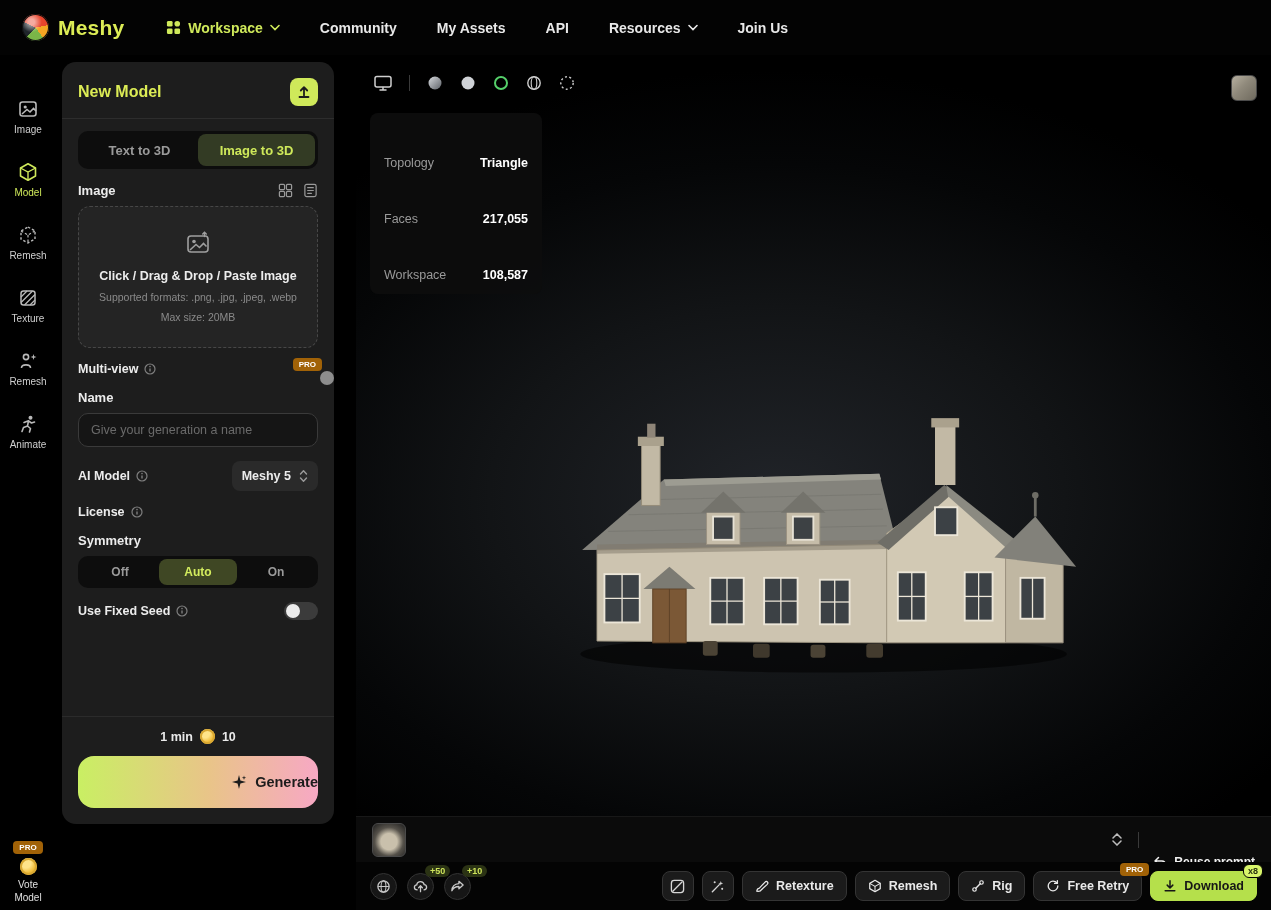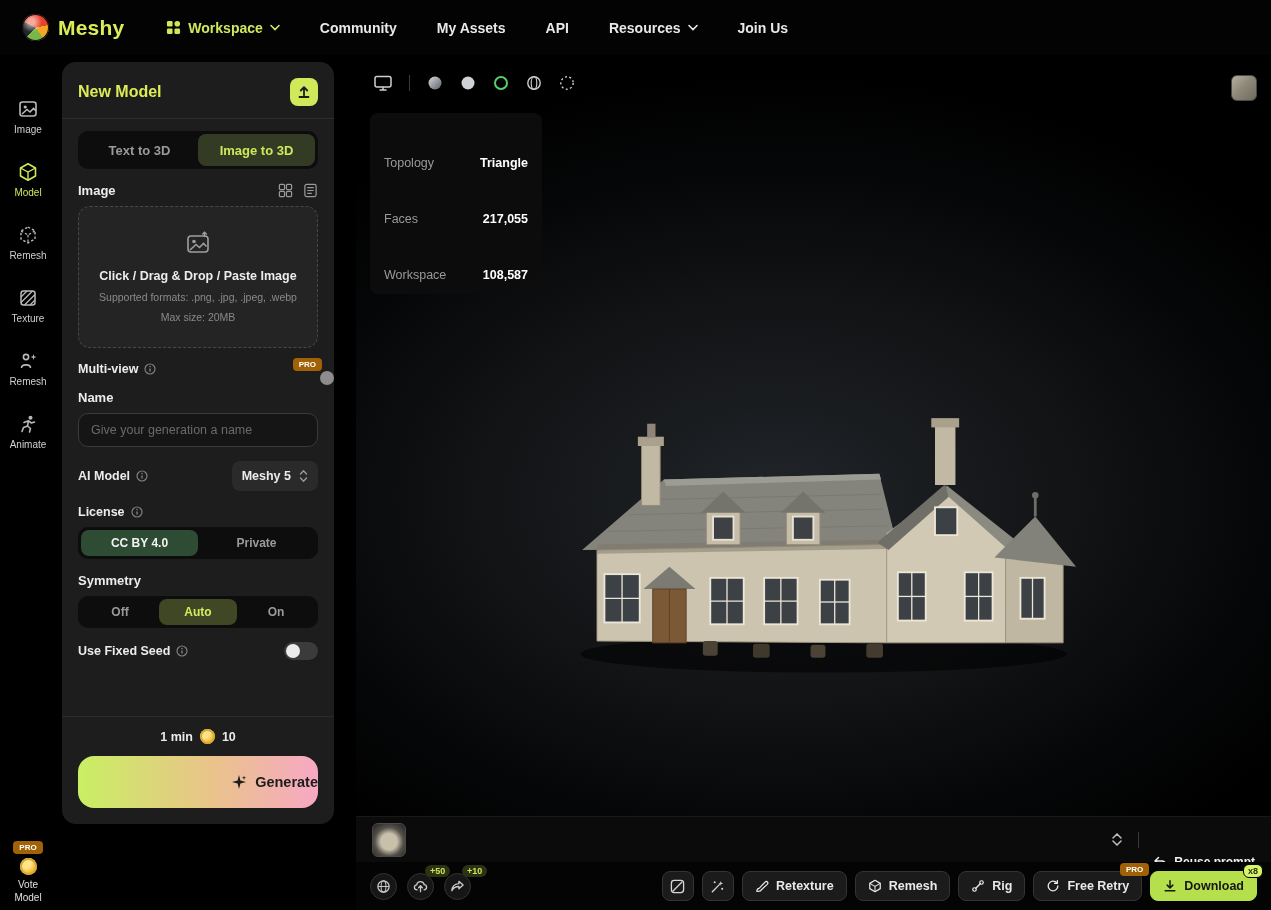--- a/index.html
+++ b/index.html
@@ -285,24 +285,20 @@
     <div class="sec-row">
       <span class="sec-label" style="font-size:12.5px">License</span>
       <span class="info-icon">
           <svg width="12" height="12" viewBox="0 0 12 12">
             <circle cx="6" cy="6" r="5" fill="none" stroke="currentColor" stroke-width="1.2"></circle>
             <circle cx="6" cy="3.6" r="0.8" fill="currentColor"></circle>
             <rect x="5.3" y="5.2" width="1.4" height="3.6" rx="0.7" fill="currentColor"></rect>
           </svg>
         </span>
     </div>
-    <div class="seg">
-      <button class="seg-opt sel-green">CC BY 4.0</button>
-      <button class="seg-opt">Private</button>
-    </div>
 
     <div class="sec-row">
       <span class="sec-label">Symmetry</span>
     </div>
     <div class="seg">
       <button class="seg-opt">Off</button>
       <button class="seg-opt sel-olive">Auto</button>
       <button class="seg-opt">On</button>
     </div>
 

